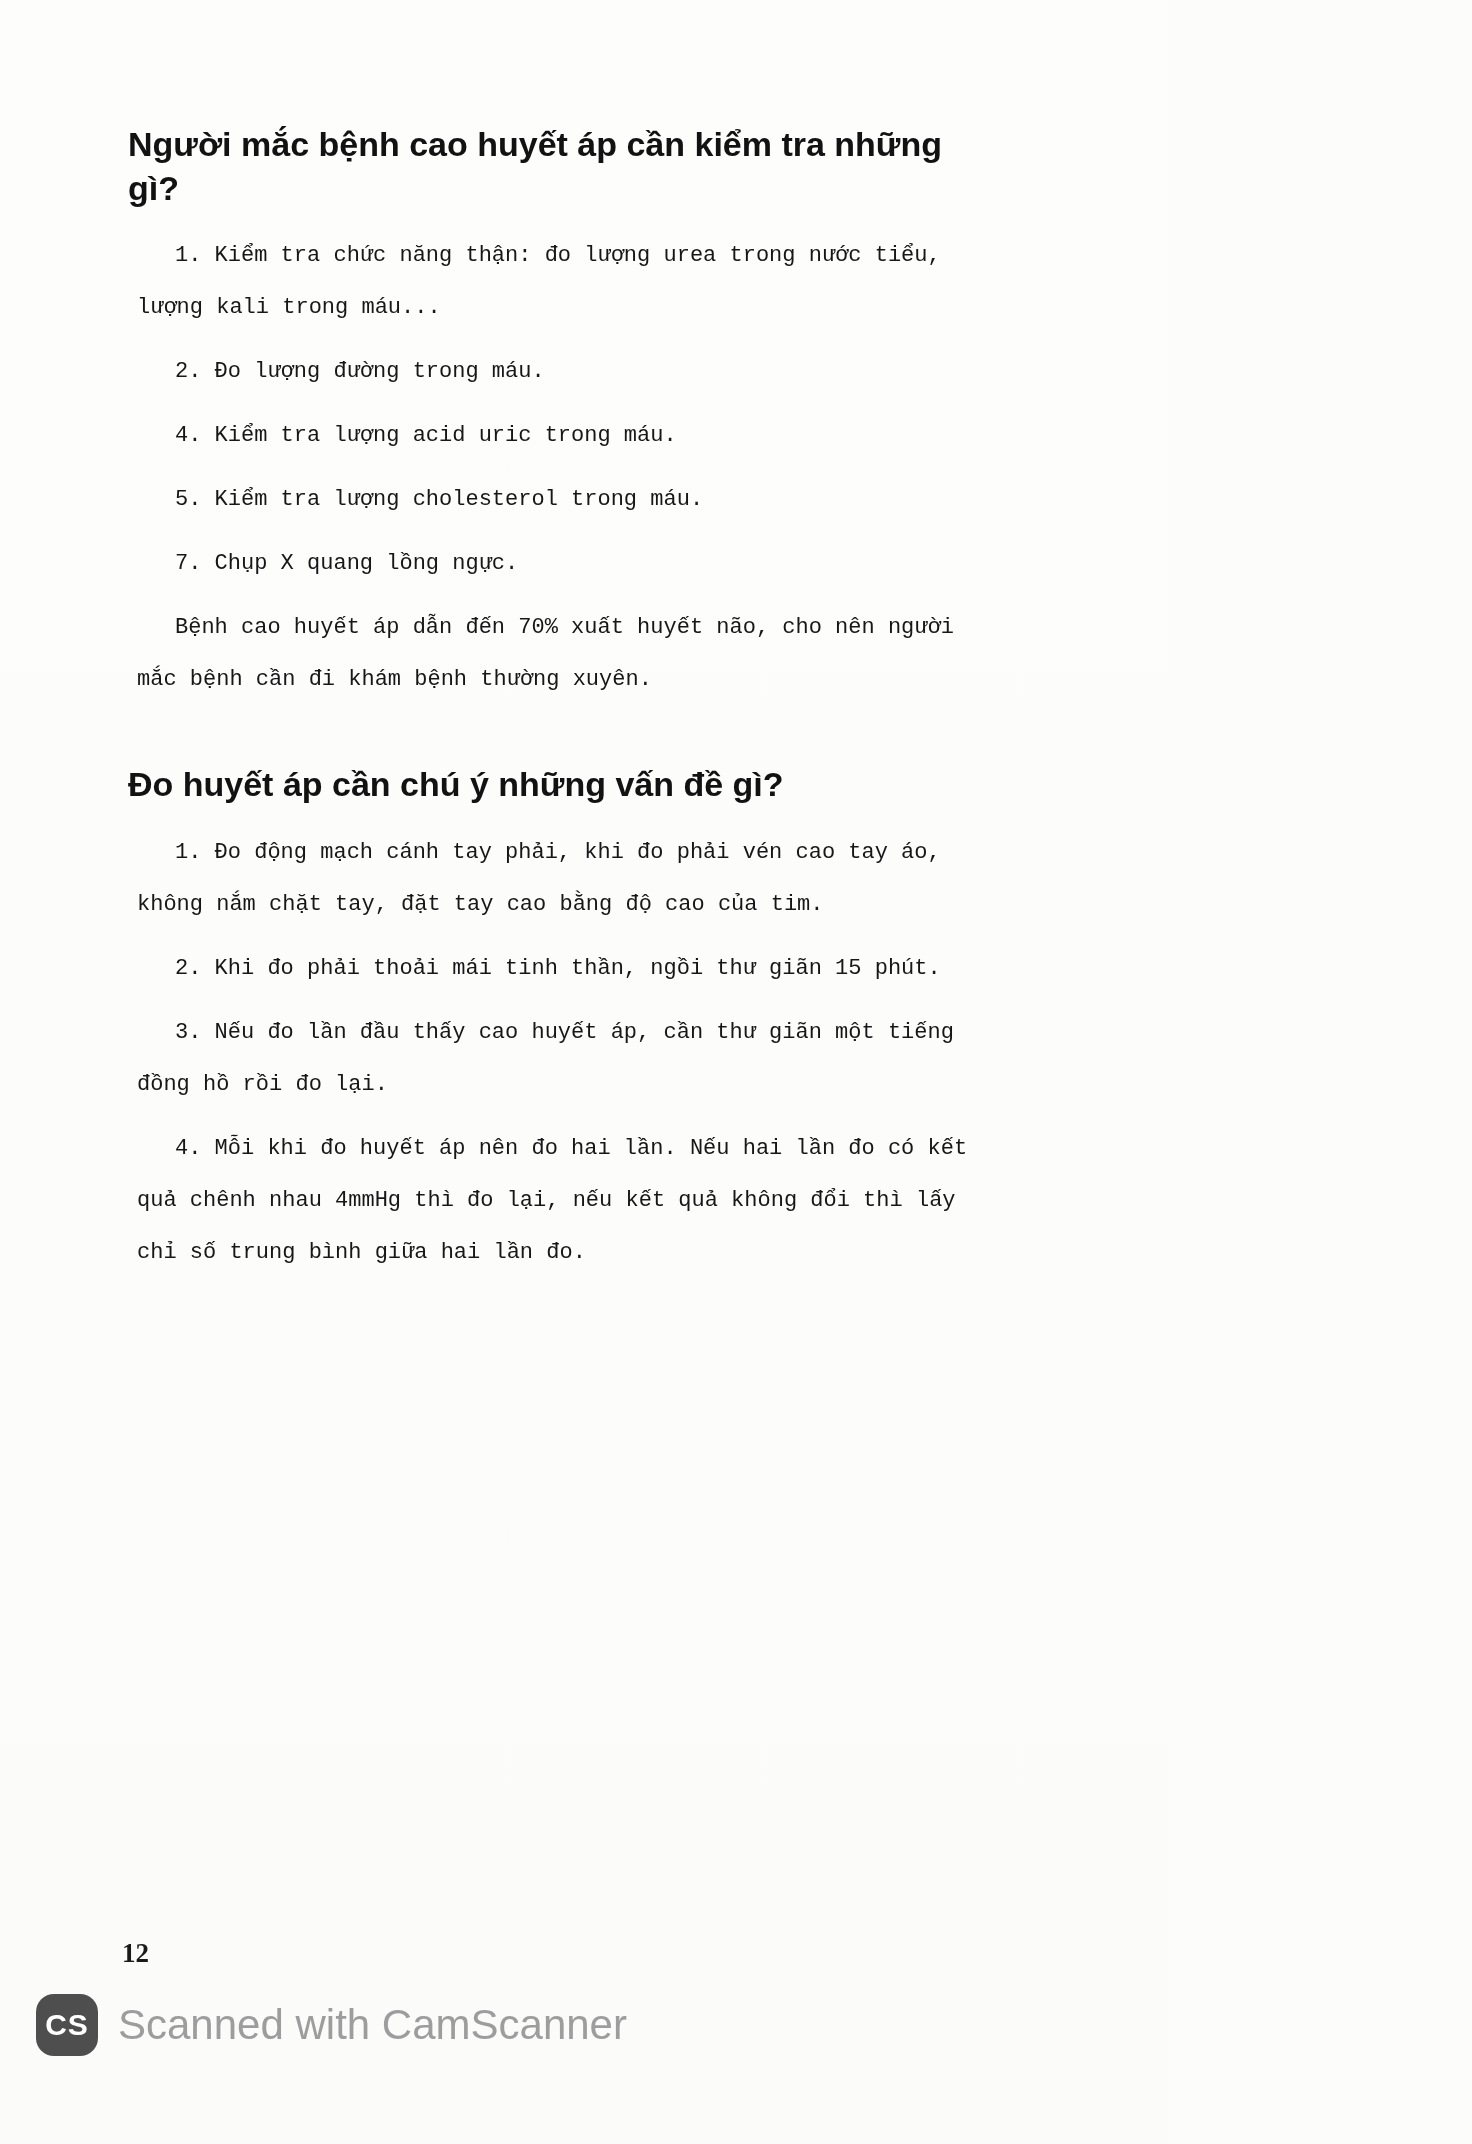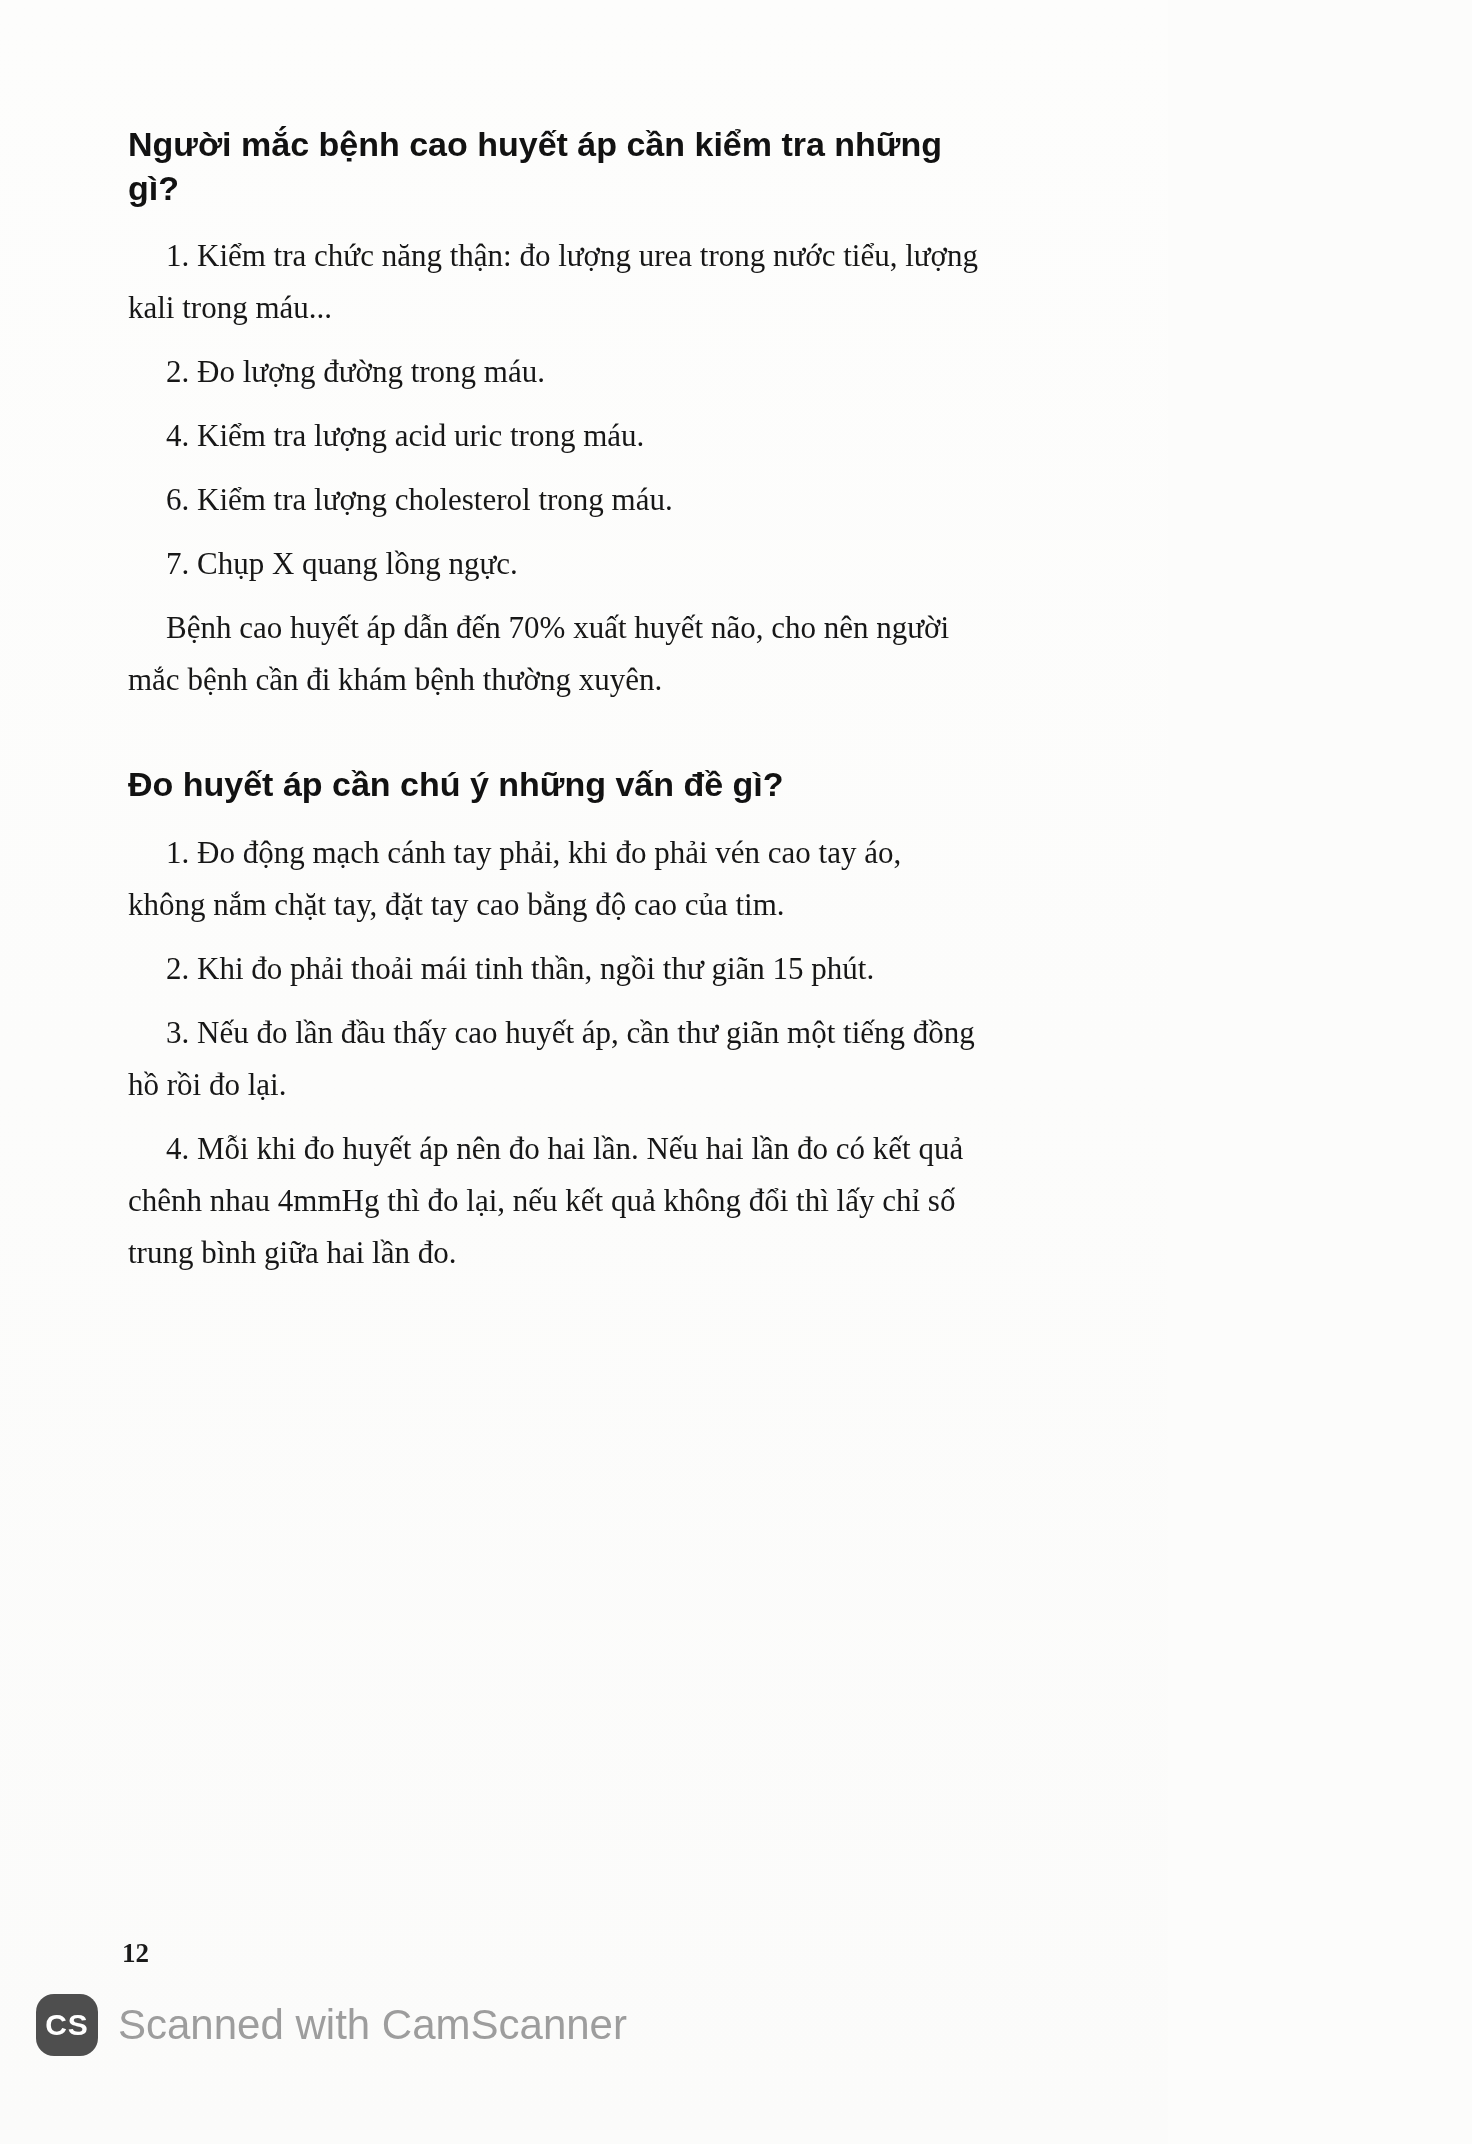--- a/index.html
+++ b/index.html
@@ -31,26 +31,27 @@
     font-weight: 700;
     font-size: 34px;
     line-height: 1.3;
     margin: 0 0 20px 0;
     color: #121212;
   }
   .section-heading.second {
     margin-top: 56px;
   }
   .body-text {
-    font-size: 31px;
+    font-size: 22px;
     font-weight: 500;
     line-height: 52px;
-    margin: 0 0 12px 0;
+    margin: 0 0 12px 9px;
     text-indent: 38px;
     color: #171717;
+    font-family: Liberation Mono, monospace;
   }
   .body-text.tight {
     margin-bottom: 10px;
   }
   .page-number {
     position: absolute;
     left: 122px;
     top: 1938px;
     font-size: 27px;
     font-weight: 600;
@@ -90,21 +91,21 @@
 <body>
 
 <div class="page">
   <div class="content">
 
     <h1 class="section-heading">Người mắc bệnh cao huyết áp cần kiểm tra những gì?</h1>
 
     <p class="body-text">1. Kiểm tra chức năng thận: đo lượng urea trong nước tiểu, lượng kali trong máu...</p>
     <p class="body-text">2. Đo lượng đường trong máu.</p>
     <p class="body-text">4. Kiểm tra lượng acid uric trong máu.</p>
-    <p class="body-text">6. Kiểm tra lượng cholesterol trong máu.</p>
+    <p class="body-text">5. Kiểm tra lượng cholesterol trong máu.</p>
     <p class="body-text">7. Chụp X quang lồng ngực.</p>
 
     <p class="body-text">Bệnh cao huyết áp dẫn đến 70% xuất huyết não, cho nên người mắc bệnh cần đi khám bệnh thường xuyên.</p>
 
     <h1 class="section-heading second">Đo huyết áp cần chú ý những vấn đề gì?</h1>
 
 
     <p class="body-text">1. Đo động mạch cánh tay phải, khi đo phải vén cao tay áo, không nắm chặt tay, đặt tay cao bằng độ cao của tim.</p>
     <p class="body-text">2. Khi đo phải thoải mái tinh thần, ngồi thư giãn 15 phút.</p>
     <p class="body-text">3. Nếu đo lần đầu thấy cao huyết áp, cần thư giãn một tiếng đồng hồ rồi đo lại.</p>

